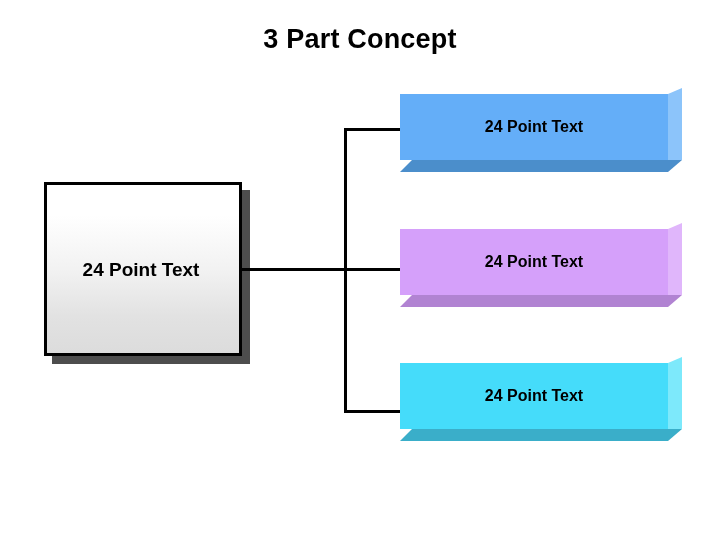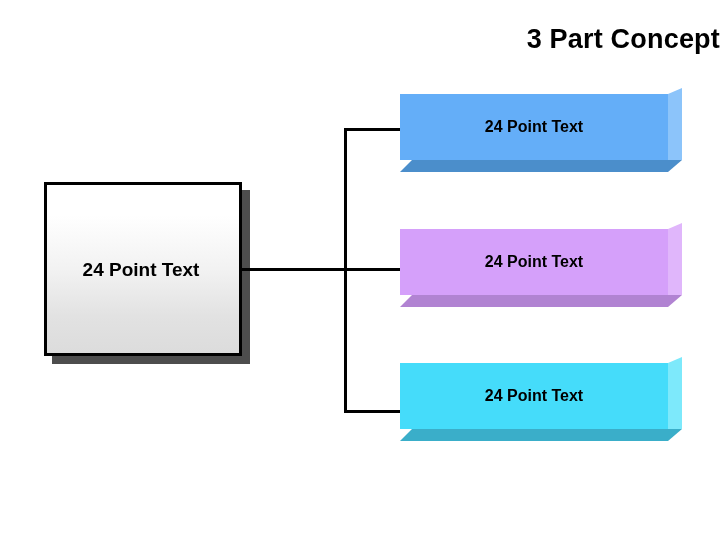--- a/index.html
+++ b/index.html
@@ -20,21 +20,21 @@
     height: 540px;
     background: #ffffff;
   }
 
   
   #slide-title {
     position: absolute;
     left: 0;
     top: 24px;
     width: 720px;
-    text-align: right;
+    text-align: center;
     font-size: 27px;
     font-weight: bold;
     color: #000000;
     letter-spacing: 0.2px;
     white-space: nowrap;
   }
 
   
   #main-box-wrap {
     position: absolute;

